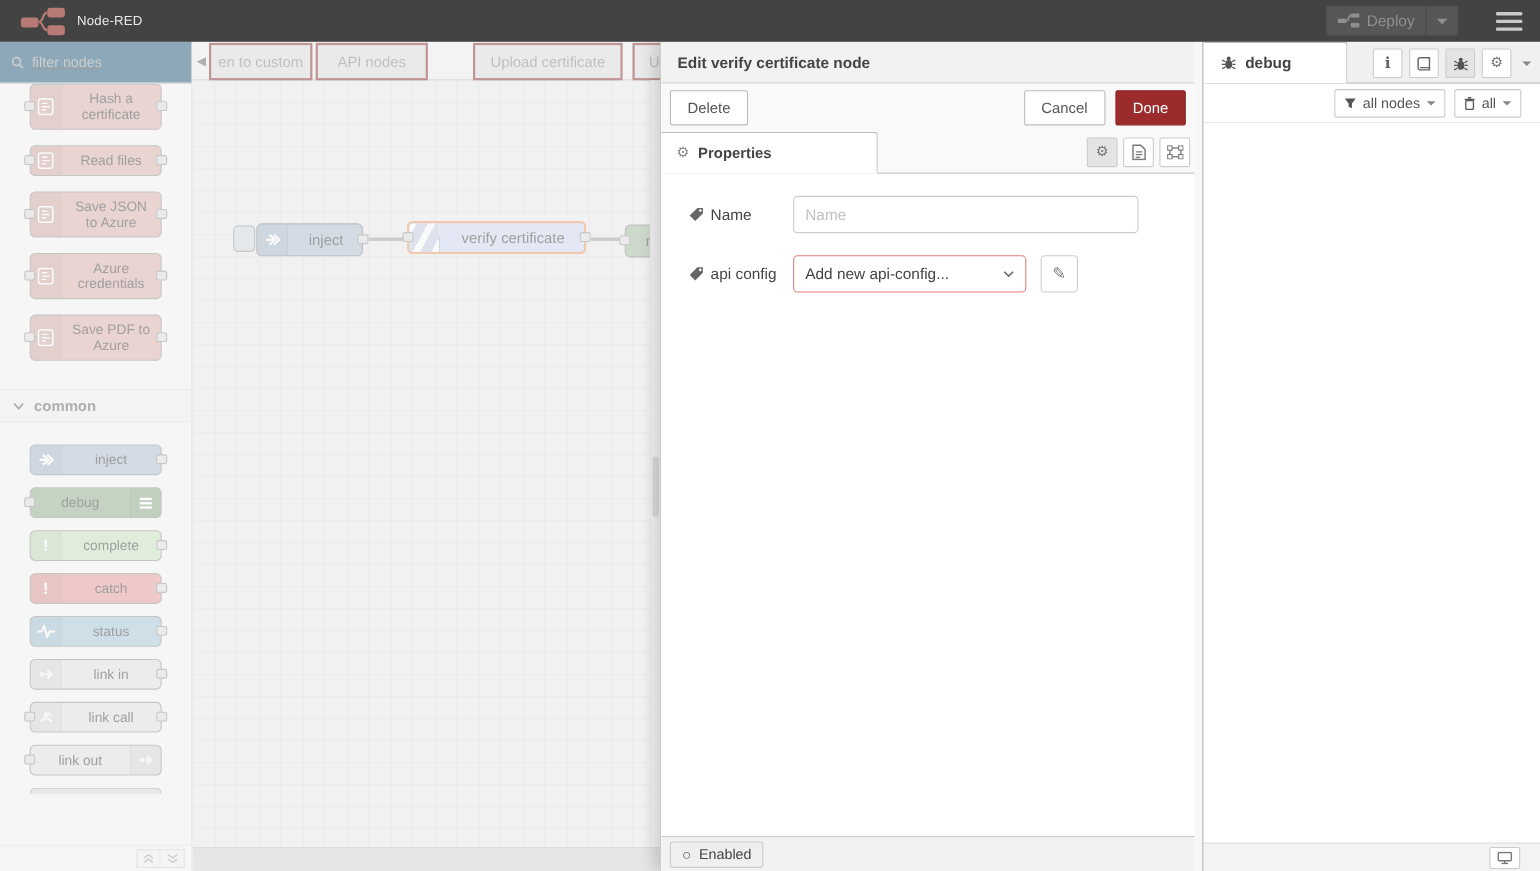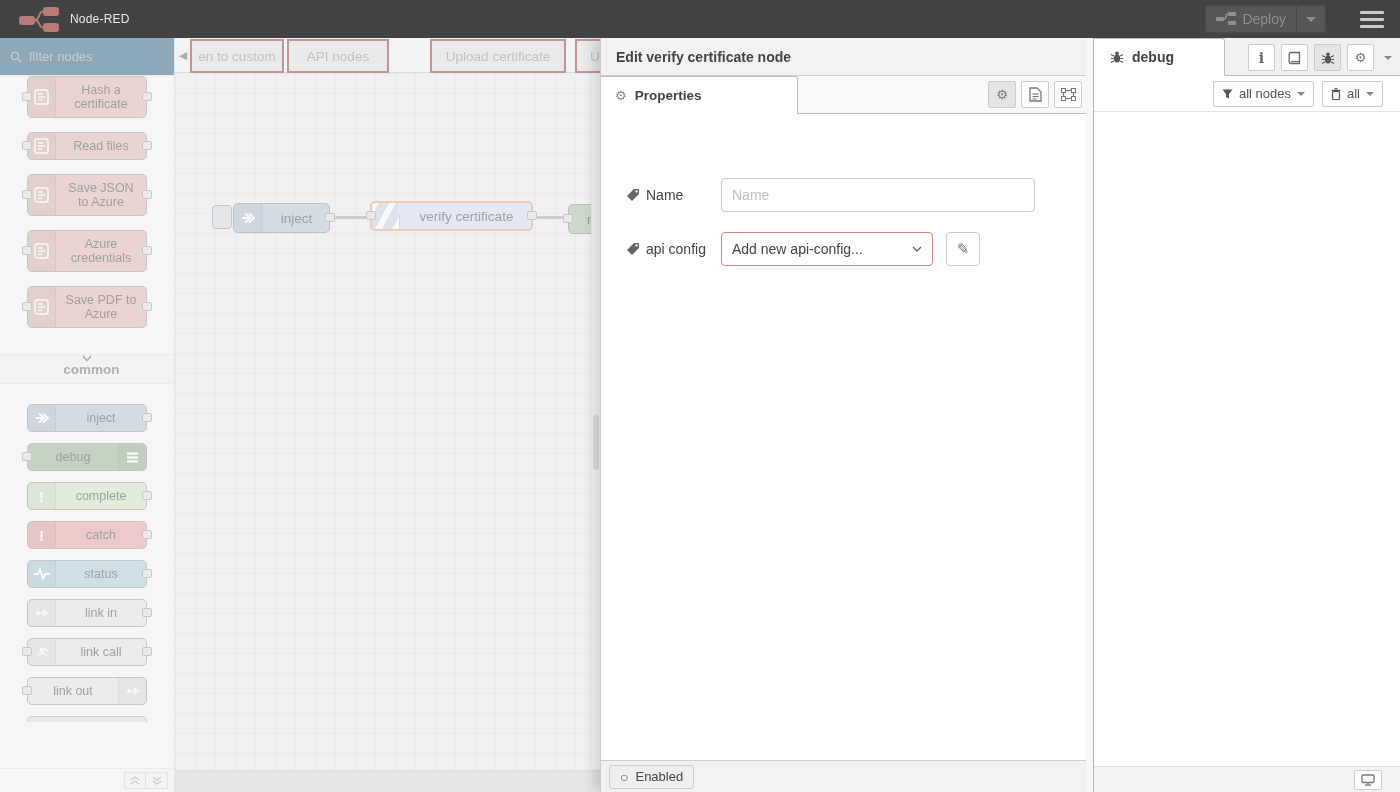--- a/index.html
+++ b/index.html
@@ -51,21 +51,21 @@
   .c-azure{ background:#d8a9a2; }
   .c-inject{ background:#a6bbcf; }
   .c-debug{ background:#87a980; }
   .c-complete{ background:#c3e0b8; }
   .c-catch{ background:#e49191; }
   .c-status{ background:#9bc1d4; }
   .c-link{ background:#dddddd; }
 
   .palette-category{ height:30px; margin-top:26px; background:#ededed;
     border-top:1px solid #ddd; border-bottom:1px solid #ddd;
-    display:flex; align-items:center; padding:0 12px; margin-bottom:20px;flex-direction:column; }
+    display:flex; align-items:center; padding:0 12px; margin-bottom:20px; }
   .palette-category .cat-label{ font-weight:bold; color:#555; font-size:13.5px; margin-left:9px; }
 
   .pnode.common{ margin-bottom:11px; }
   .pnode.common .lbl{ padding-top:6px; padding-bottom:6px; }
 
   .pnode-sliver{ width:120px; height:6px; margin:0 auto; border:1px solid #9a9a9a; border-bottom:none;
     border-radius:5px 5px 0 0; background:#d7d7d7; }
 
   .palette-footer{ position:absolute; bottom:0; left:0; right:0; height:24px;
     background:#f3f3f3; border-top:1px solid #ddd; display:flex; align-items:center; justify-content:flex-end; padding-right:6px; }
@@ -442,20 +442,26 @@
   <div class="hscroll"></div>
 </div>
 
 <div id="shade"></div>
 
 <div id="tray">
   <div class="tray-header">
     <span class="tray-title">Edit verify certificate node</span>
   </div>
 
+  <div class="tray-toolbar">
+    <button class="btn">Delete</button>
+    <span class="spacer"></span>
+    <button class="btn">Cancel</button>
+    <button class="btn primary">Done</button>
+  </div>
 
   <div class="tray-tabrow">
     <div class="prop-tab">
       <span style="color:#888; font-size:13px; line-height:1; font-family:'DejaVu Sans',sans-serif;">⚙</span>
       <span class="t-label">Properties</span>
     </div>
     <div class="tabrow-btns">
       <span class="sq-btn sel">
         <span style="font-size:13px; line-height:1; font-family:'DejaVu Sans',sans-serif;">⚙</span>
       </span>

